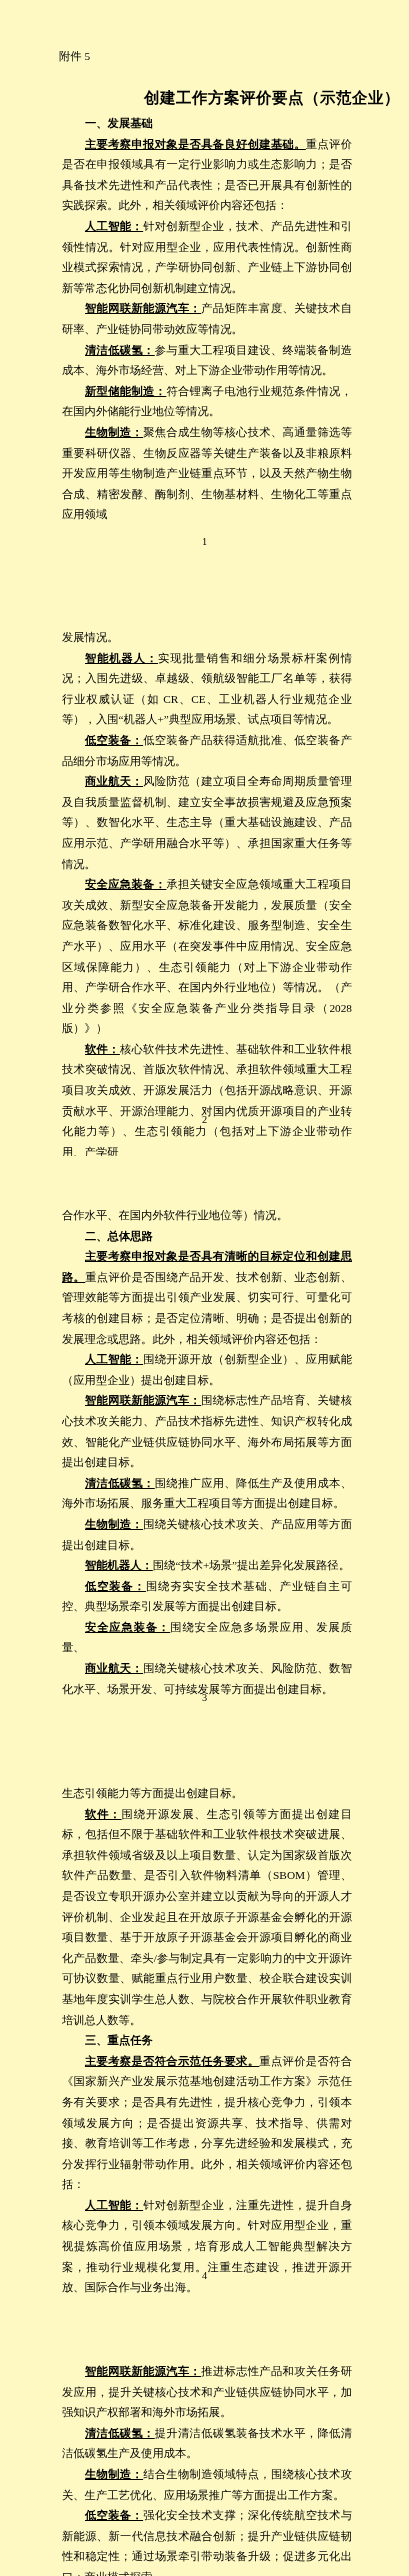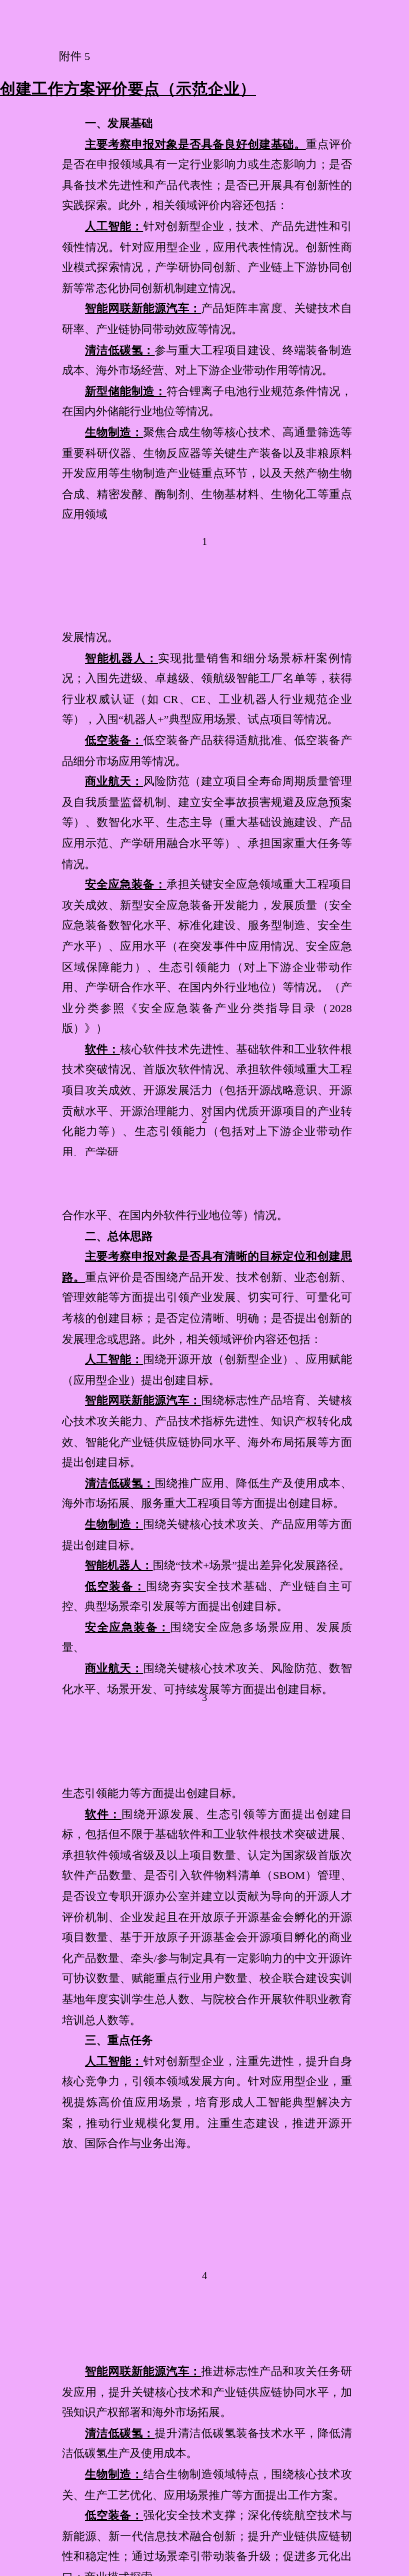--- a/index.html
+++ b/index.html
@@ -3,33 +3,32 @@
 <meta charset="utf-8">
 <style>
   html, body { margin: 0; padding: 0; background: #ffffff; }
   .doc {
     width: 409px; height: 2890px; margin: 0 auto; position: relative;
     background: #ffffff; color: #000000;
     font-family: "Liberation Serif", "DejaVu Serif", serif;
   }
   .page {
     width: 409px; height: 578px; position: relative; overflow: hidden;
-    background: #f0abfc;
+    background: #fef9c3;
   }
   .attachment-label {
     position: absolute; top: 48px; left: 59px;
     font-size: 11.3px; line-height: 17.5px;
     font-family: "Liberation Serif", "DejaVu Serif", serif;
   }
   .doc-title {
-    position: absolute; top: 77px; left: 0; right: 0; margin: 0;
-    text-align: left; font-weight: bold;
+    position: absolute; top: 77px; left: 0; right: 0; margin: 9px;
+    text-align: right; font-weight: bold;
     font-size: 15.5px; line-height: 24px; letter-spacing: 0.5px;
     font-family: "Liberation Serif", "DejaVu Serif", serif;
-    text-decoration: underline;
   }
   .page-body { position: absolute; left: 62px; width: 290px; top: 49px; }
   .page-body.fm { top: 113px; }
   .para, .heading {
     margin: 0; padding: 0; font-size: 11.3px; line-height: 20.6px;
   }
   .para {
     font-family: "Liberation Serif", "DejaVu Serif", serif;
     text-align: justify; text-indent: 23px; word-break: break-all;
   }
@@ -93,20 +92,21 @@
         <p class="para"><span class="lead">安全应急装备：</span><span class="txt">围绕安全应急多场景应用、发展质量、</span></p>
         <p class="para"><span class="lead">商业航天：</span><span class="txt">围绕关键核心技术攻关、风险防范、数智化水平、场景开发、可持续发展等方面提出创建目标。</span></p>
       </div>
       <div class="page-num">3</div>
     </section>
     <section class="page">
       <div class="page-body">
         <p class="para cont"><span class="txt">生态引领能力等方面提出创建目标。</span></p>
         <p class="para"><span class="lead">软件：</span><span class="txt">围绕开源发展、生态引领等方面提出创建目标，包括但不限于基础软件和工业软件根技术突破进展、承担软件领域省级及以上项目数量、认定为国家级首版次软件产品数量、是否引入软件物料清单（SBOM）管理、是否设立专职开源办公室并建立以贡献为导向的开源人才评价机制、企业发起且在开放原子开源基金会孵化的开源项目数量、基于开放原子开源基金会开源项目孵化的商业化产品数量、牵头/参与制定具有一定影响力的中文开源许可协议数量、赋能重点行业用户数量、校企联合建设实训基地年度实训学生总人数、与院校合作开展软件职业教育培训总人数等。</span></p>
         <h2 class="heading">三、重点任务</h2>
+        <p class="para"><span class="lead">主要考察是否符合示范任务要求。</span><span class="txt">重点评价是否符合《国家新兴产业发展示范基地创建活动工作方案》示范任务有关要求；是否具有先进性，提升核心竞争力，引领本领域发展方向；是否提出资源共享、技术指导、供需对接、教育培训等工作考虑，分享先进经验和发展模式，充分发挥行业辐射带动作用。此外，相关领域评价内容还包括：</span></p>
         <p class="para"><span class="lead">人工智能：</span><span class="txt">针对创新型企业，注重先进性，提升自身核心竞争力，引领本领域发展方向。针对应用型企业，重视提炼高价值应用场景，培育形成人工智能典型解决方案，推动行业规模化复用。注重生态建设，推进开源开放、国际合作与业务出海。</span></p>
       </div>
       <div class="page-num">4</div>
     </section>
     <section class="page">
       <div class="page-body">
         <p class="para"><span class="lead">智能网联新能源汽车：</span><span class="txt">推进标志性产品和攻关任务研发应用，提升关键核心技术和产业链供应链协同水平，加强知识产权部署和海外市场拓展。</span></p>
         <p class="para"><span class="lead">清洁低碳氢：</span><span class="txt">提升清洁低碳氢装备技术水平，降低清洁低碳氢生产及使用成本。</span></p>
         <p class="para"><span class="lead">生物制造：</span><span class="txt">结合生物制造领域特点，围绕核心技术攻关、生产工艺优化、应用场景推广等方面提出工作方案。</span></p>
         <p class="para"><span class="lead">低空装备：</span><span class="txt">强化安全技术支撑；深化传统航空技术与新能源、新一代信息技术融合创新；提升产业链供应链韧性和稳定性；通过场景牵引带动装备升级；促进多元化出口；商业模式探索。</span></p>

